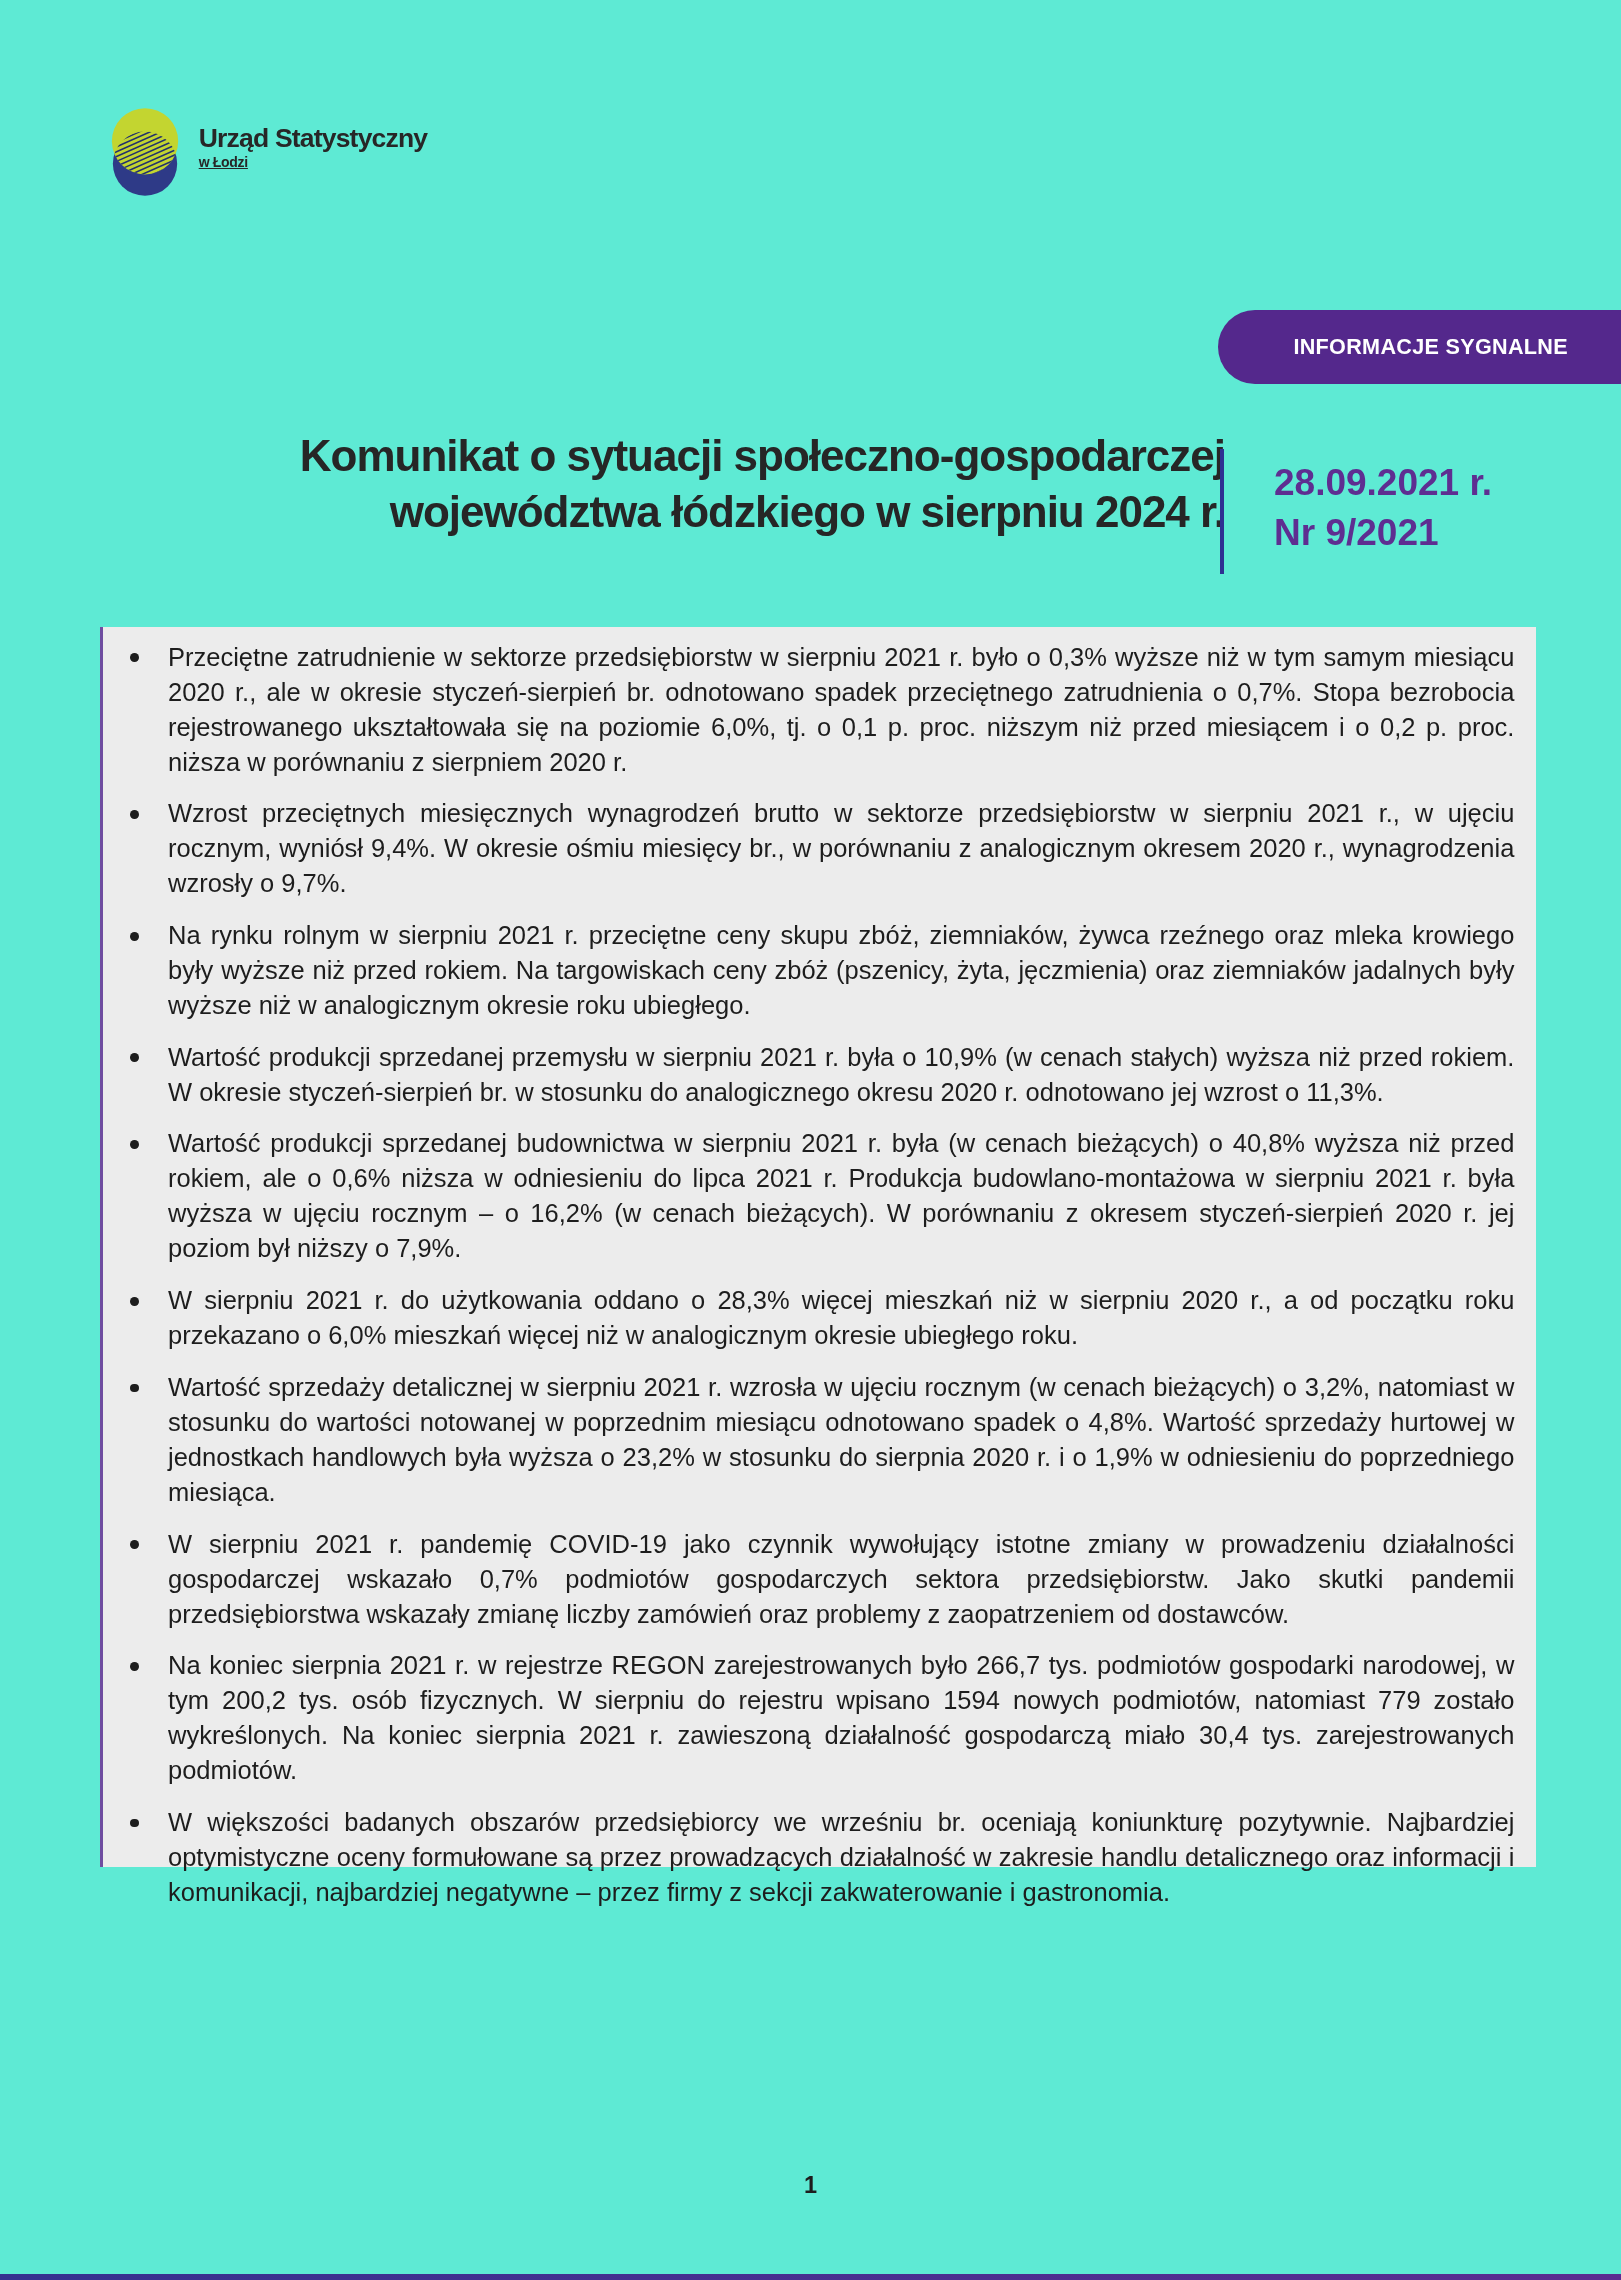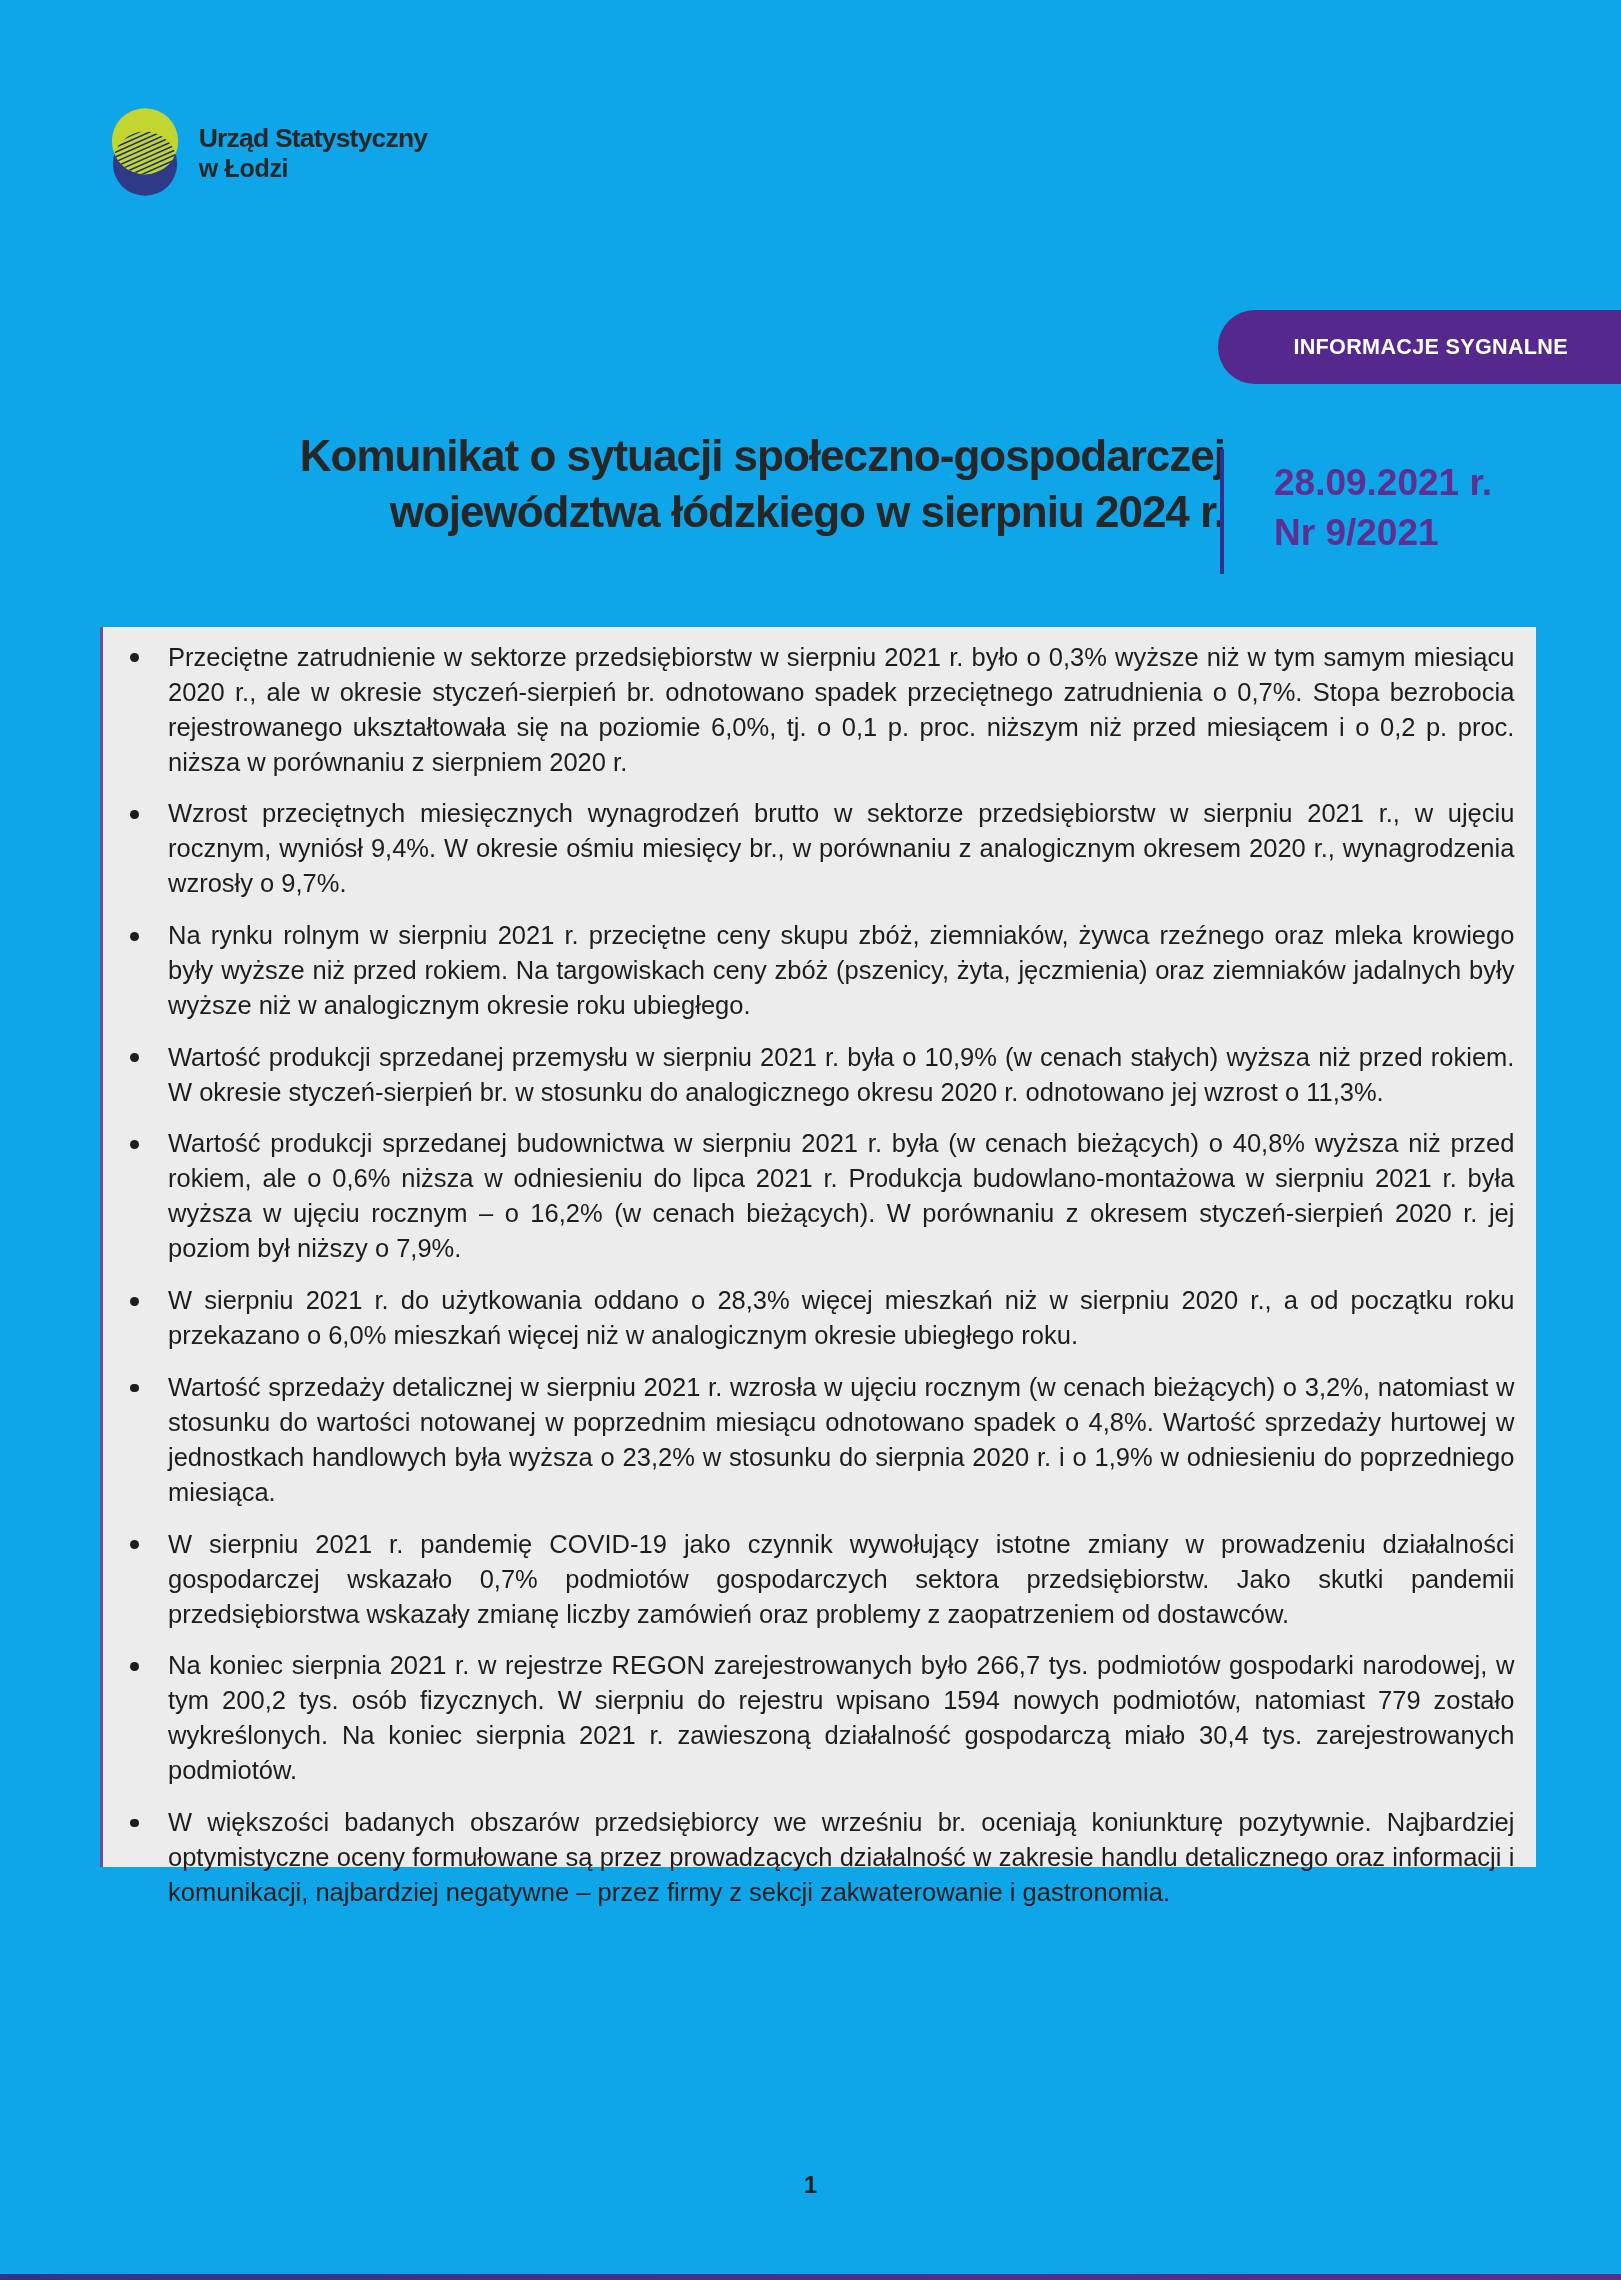--- a/index.html
+++ b/index.html
@@ -1,25 +1,25 @@
 <!DOCTYPE html>
 <html lang="pl"><head>
 <meta charset="utf-8">
 <style>
   html,body { margin:0; padding:0; background:#ffffff; }
   .page {
-    position:relative; width:1621px; height:2281px; background:#0ea5e9;
+    position:relative; width:1621px; height:2281px; background:#5eead4;
     font-family:"Liberation Sans", sans-serif; overflow:hidden; color:#1d1d1d;
   }
 
   
   .logo { position:absolute; left:108px; top:102px; display:flex; align-items:flex-start; }
   .logo-text { margin-left:14.7px; margin-top:21.6px; }
   .logo-name { font-size:26.5px; font-weight:bold; color:#272727; letter-spacing:-0.8px; line-height:29px; }
-  .logo-loc  { font-size:25px; font-weight:bold; color:#272727; letter-spacing:-0.3px; margin-top:1px; }
+  .logo-loc  { font-size:14px; font-weight:bold; color:#272727; letter-spacing:-0.3px; margin-top:1px;text-decoration:underline; }
 
   
   .badge {
     position:absolute; left:1218px; right:0; top:310px; height:74px;
     background:#54288c; border-radius:37px 0 0 37px;
     display:flex; align-items:center; justify-content:center;
   }
   .badge-label { color:#ffffff; font-weight:bold; font-size:21.6px; letter-spacing:0.3px; padding-right:13.7px;margin-left:36px; }
 
   

